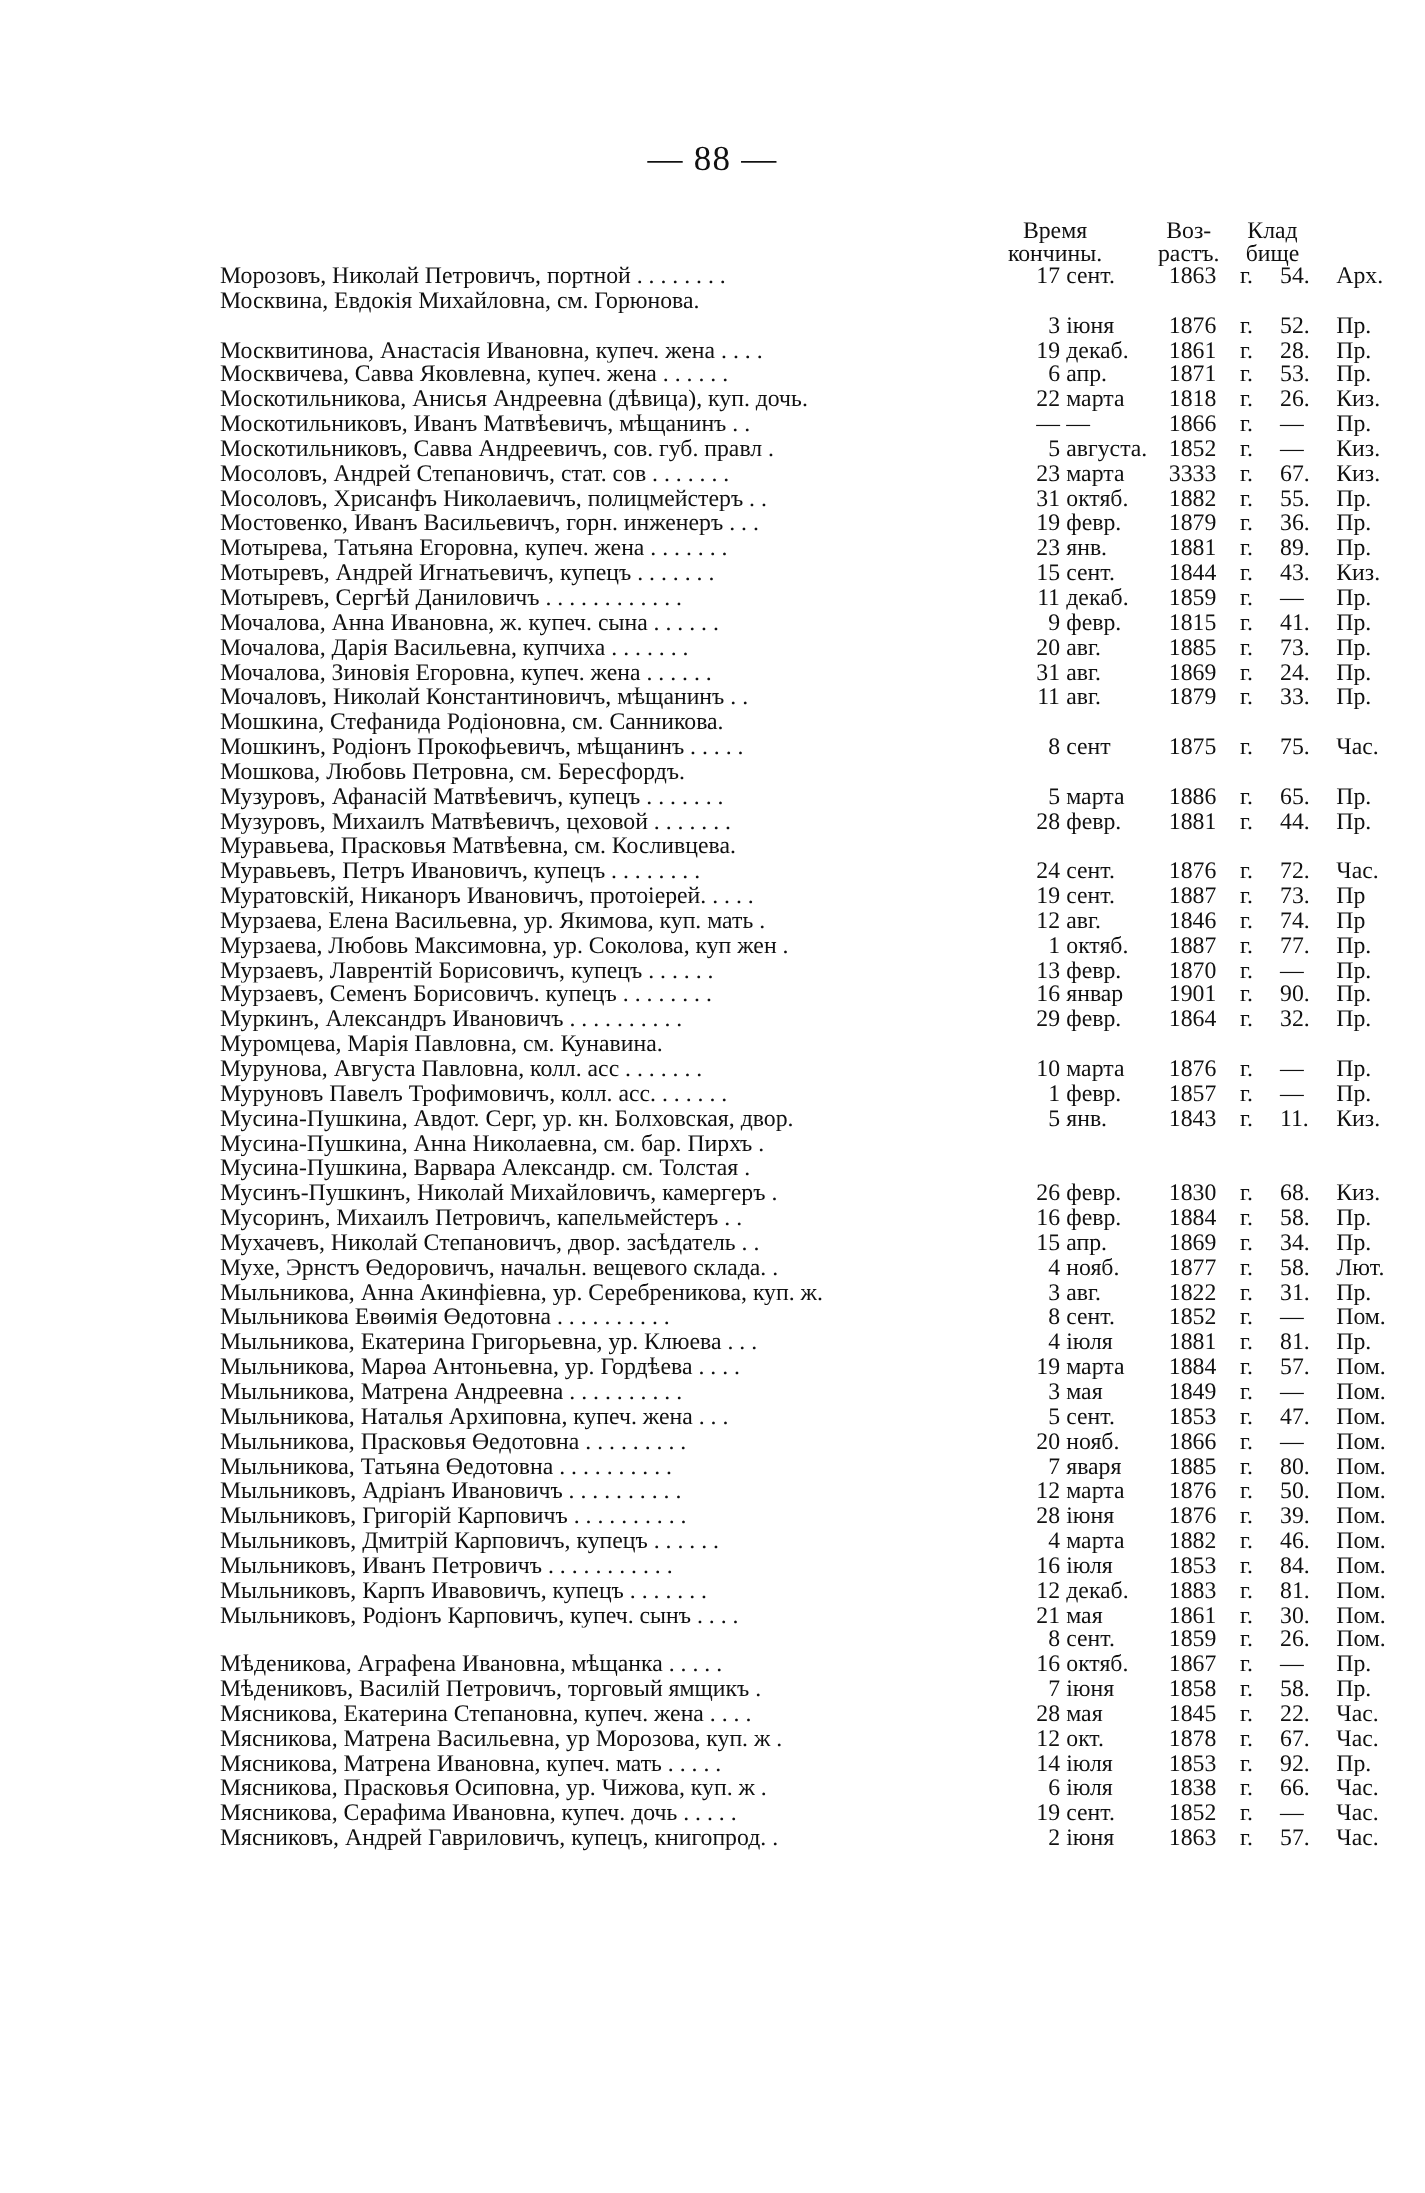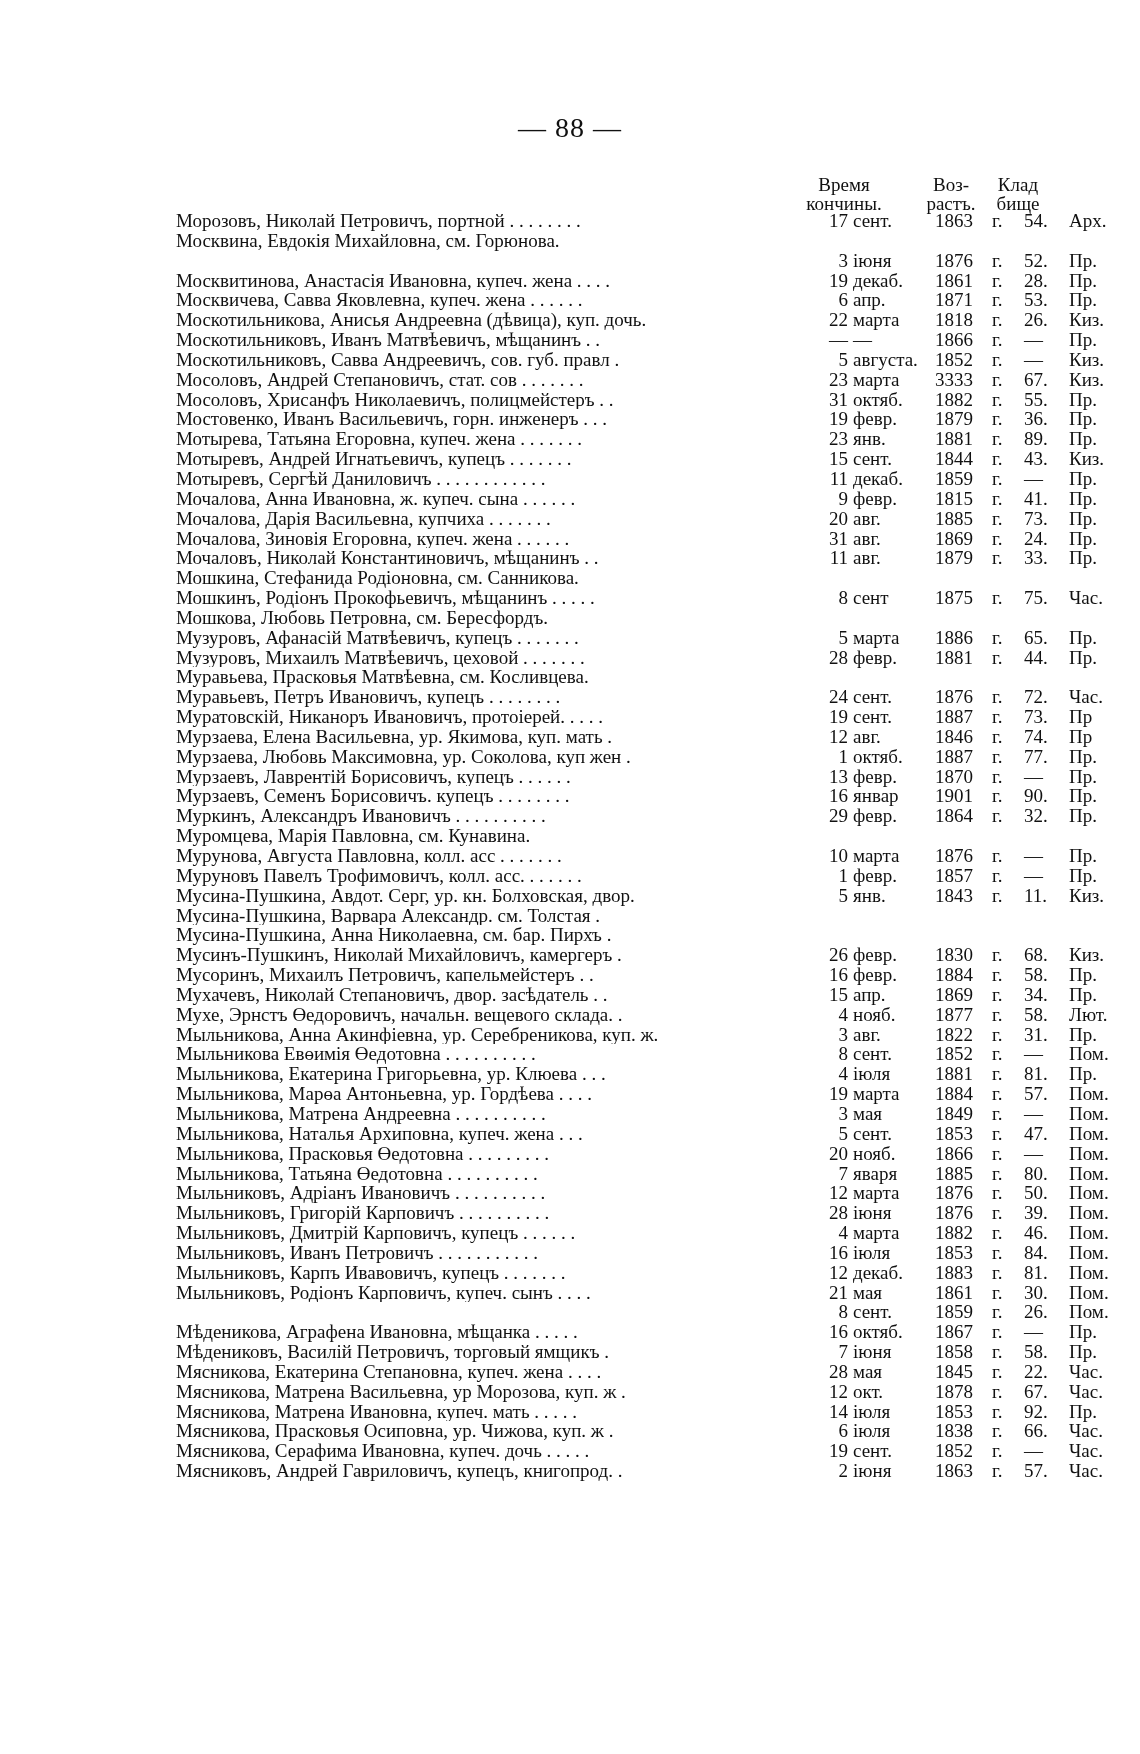--- a/index.html
+++ b/index.html
@@ -351,38 +351,38 @@
     <div class="row">
       <span class="name">Мусина-Пушкина, Авдот. Серг, ур. кн. Болховская, двор.</span>
       <span class="day">5</span>
       <span class="month">янв.</span>
       <span class="year">1843</span>
       <span class="g">г.</span>
       <span class="age">11.</span>
       <span class="cem">Киз.</span>
     </div>
     <div class="row">
+      <span class="name">Мусина-Пушкина, Анна Николаевна, см. бар. Пирхъ .</span>
+      <span class="day"></span>
+      <span class="month"></span>
+      <span class="year"></span>
+      <span class="g"></span>
+      <span class="age"></span>
+      <span class="cem"></span>
+    </div>
+    <div class="row">
       <span class="name">Мусина-Пушкина, Варвара Александр. см. Толстая .</span>
       <span class="day"></span>
       <span class="month"></span>
       <span class="year"></span>
       <span class="g"></span>
       <span class="age"></span>
       <span class="cem"></span>
     </div>
     <div class="row">
-      <span class="name">Мусина-Пушкина, Анна Николаевна, см. бар. Пирхъ .</span>
-      <span class="day"></span>
-      <span class="month"></span>
-      <span class="year"></span>
-      <span class="g"></span>
-      <span class="age"></span>
-      <span class="cem"></span>
-    </div>
-    <div class="row">
       <span class="name">Мусинъ-Пушкинъ, Николай Михайловичъ, камергеръ .</span>
       <span class="day">26</span>
       <span class="month">февр.</span>
       <span class="year">1830</span>
       <span class="g">г.</span>
       <span class="age">68.</span>
       <span class="cem">Киз.</span>
     </div>
     <div class="row">
       <span class="name">Мусоринъ, Михаилъ Петровичъ, капельмейстеръ . .</span>

